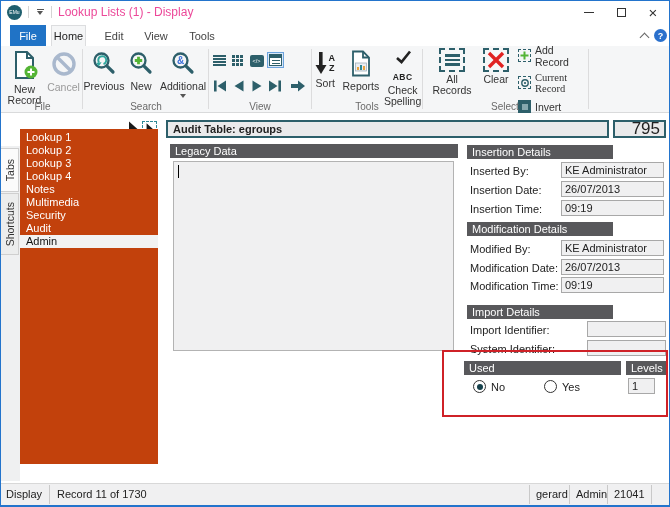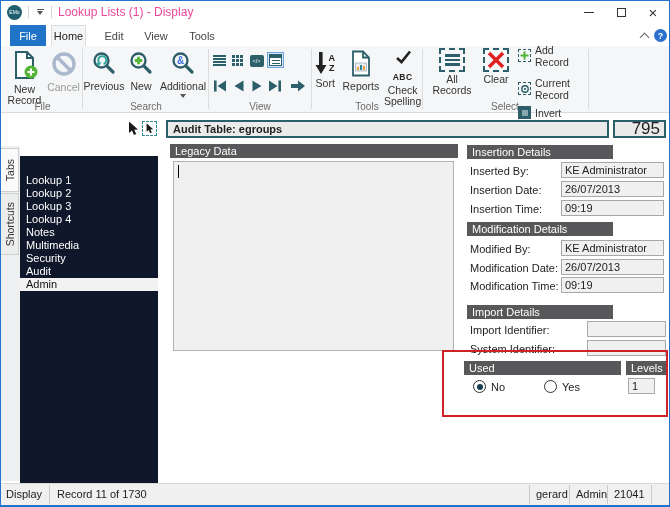--- a/index.html
+++ b/index.html
@@ -71,21 +71,21 @@
                font-weight:bold; font-size:11px; line-height:14px; padding-left:5px; }
   .count-box { position:absolute; left:612px; top:119px; width:53px; height:18px; background:#eaeaeb; border:2px solid #2d5f6a;
                font-size:17px; line-height:14px; text-align:right; padding-right:4px; }
 
   
   .side-strip { position:absolute; left:0; top:145px; width:19px; height:335px; background:#eff0f1; }
   .vtab { position:absolute; left:0; width:18px; display:flex; align-items:center; justify-content:center; border:1px solid #cfcfcf; border-left:none; }
   .vtab span { writing-mode:vertical-rl; transform:rotate(180deg); font-size:10.5px; color:#333; }
   .vtab-active { background:#fbfbfb; }
   .vtab-idle { background:#eceded; }
-  .side-list { position:absolute; left:19px; top:155px; width:138px; height:335px; background:#0f172a; padding-top:18px; }
+  .side-list { position:absolute; left:19px; top:128px; width:138px; height:335px; background:#c2410c; padding-top:2px; }
   .sitem { height:13px; line-height:13px; padding-left:6px; color:#fff; font-size:11px; white-space:nowrap; }
   .sitem.selected { background:#f2f2f2; color:#111; }
 
   
   .panel-hdr { position:absolute; height:14px; background:#58585b; color:#fff; font-size:11px; line-height:14px; padding-left:5px; }
   .legacy-area { position:absolute; left:172px; top:160px; width:281px; height:190px; background:#f0f0f1; border:1px solid #b3b3b3; }
   .caret-line { position:absolute; left:4px; top:3px; width:1px; height:13px; background:#000; }
   .flabel { position:absolute; font-size:11px; color:#222; white-space:nowrap; }
   .fbox { position:absolute; height:16px; background:#f0f0f1; border:1px solid #a8a8a8; font-size:11px; line-height:13px; padding:1px 3px; }
   .radio { position:absolute; width:13px; height:13px; border:1.6px solid #333; border-radius:50%; background:#fff; }
@@ -323,21 +323,21 @@
       </div>
       <div style="position:absolute;left:95px;top:2px;">
         <div class="srow">
           <span class="sel-small">
             <svg width="9" height="9" viewBox="0 0 9 9">
                 <path d="M4.5 0.5 v8 M0.5 4.5 h8" stroke="#54b435" stroke-width="2"></path>
               </svg>
           </span>
           <span>Add Record</span>
         </div>
-        <div class="srow" style="margin-top:18px;">
+        <div class="srow" style="margin-top:12px;font-family:Liberation Serif, serif;">
           <span class="sel-small">
             <svg width="10" height="10" viewBox="0 0 10 10">
                 <circle cx="5" cy="5" r="3.2" fill="none" stroke="#2d5f6a" stroke-width="1.4"></circle>
                 <circle cx="5" cy="5" r="1.1" fill="#2d5f6a"></circle>
               </svg>
           </span>
           <span>Current Record</span>
         </div>
         <div class="srow" style="margin-top:9px;">
           <span class="invert-icon">

